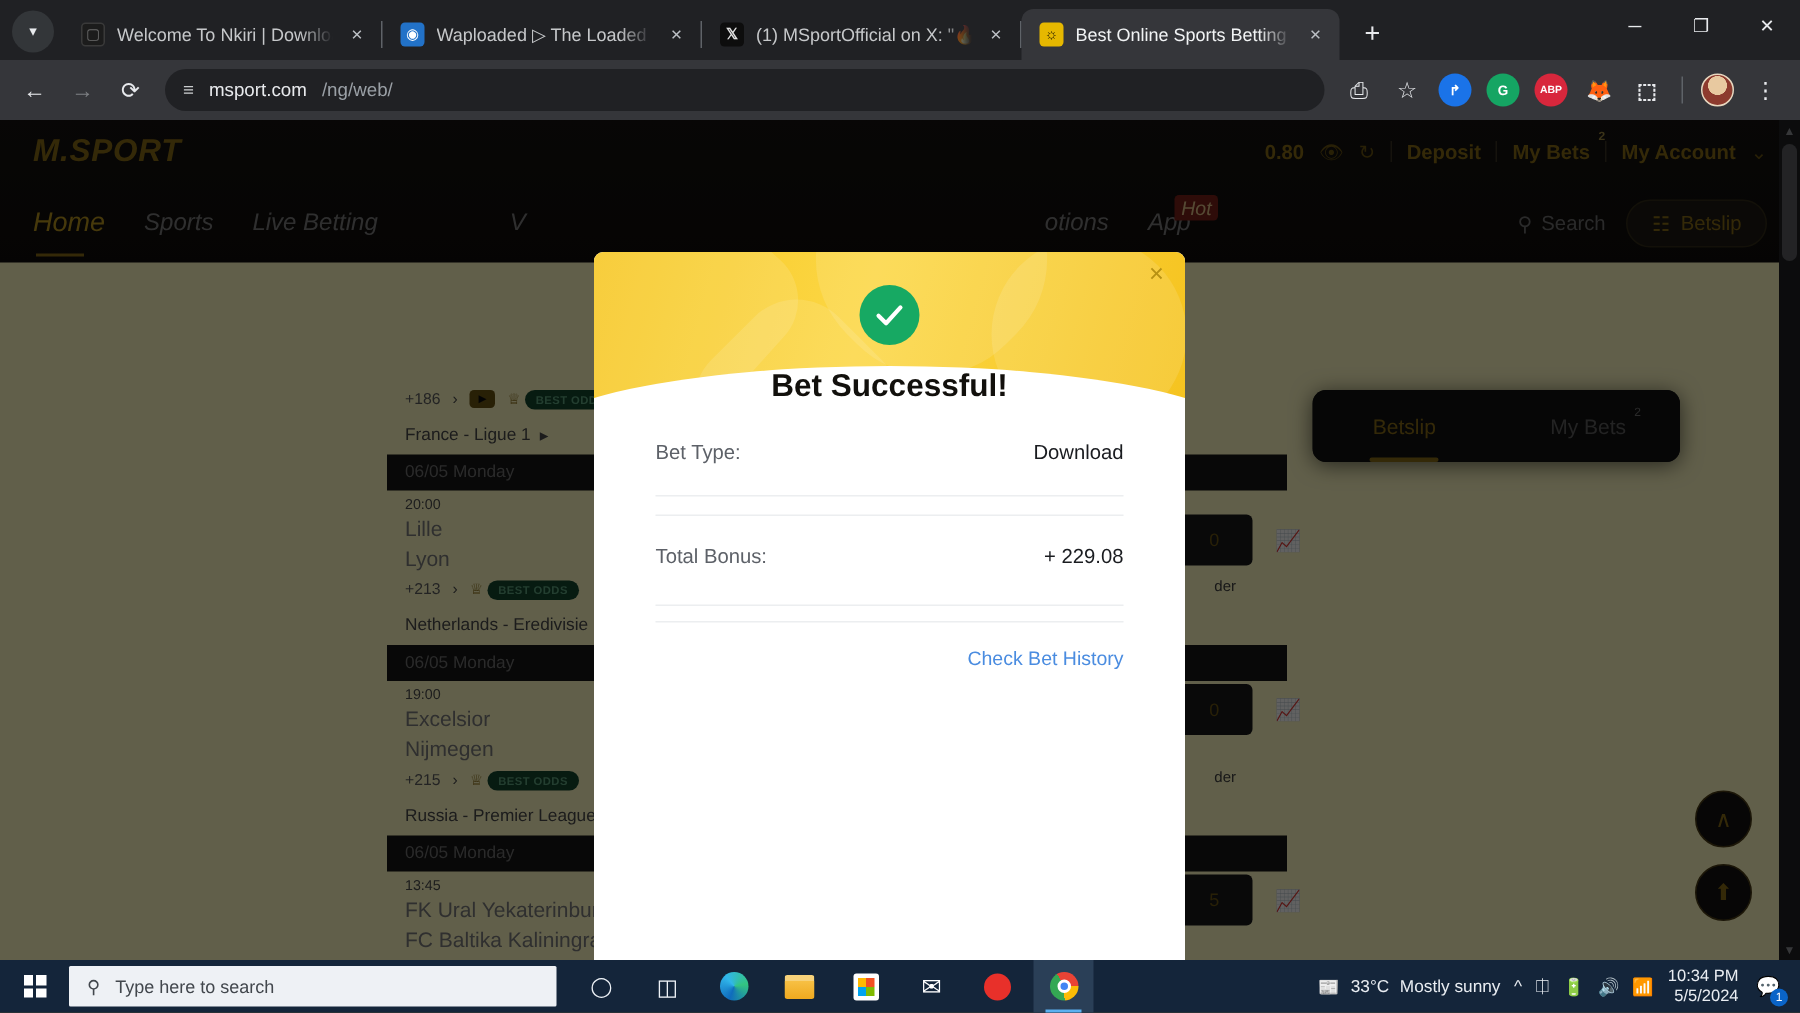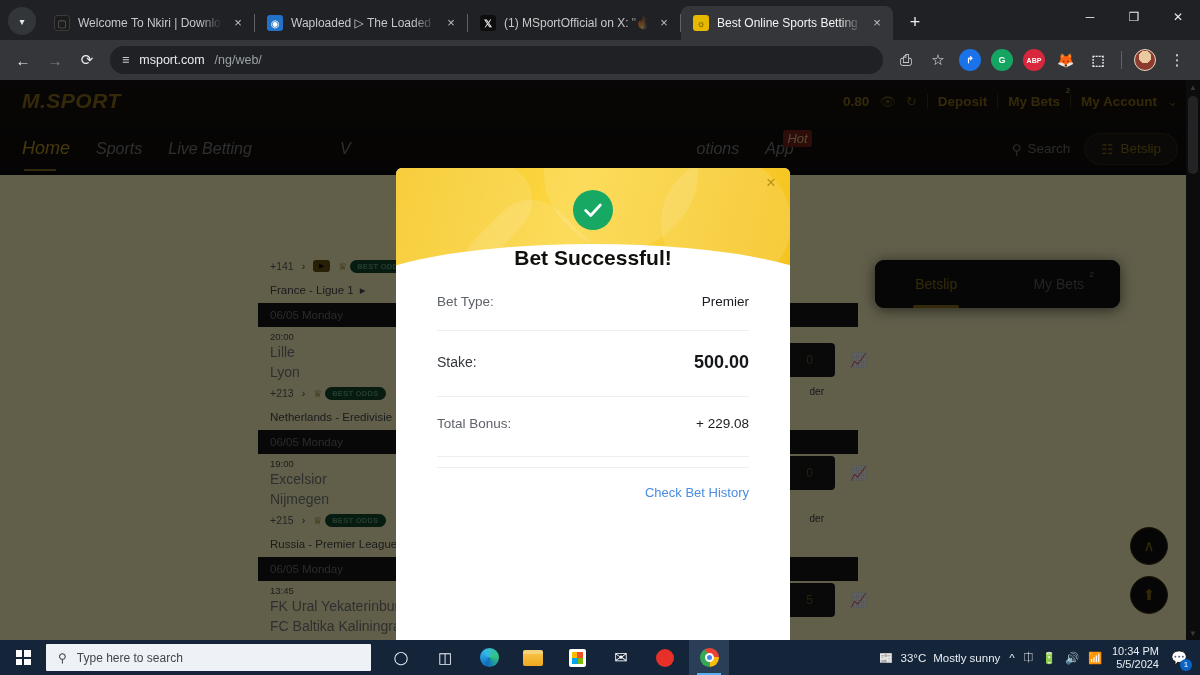--- a/index.html
+++ b/index.html
@@ -276,21 +276,21 @@
             <span>Betslip</span>
           </div>
         </div>
       </div>
     </div>
 
     <div class="match-col">
 
       <div class="mrow" style="position:relative;">
         <div class="meta-row">
-          <span>+141</span>
+          <span>+186</span>
           <span class="arrow">›</span>
           <span class="play-icon">▶</span>
           <span class="best-odds">
             <span class="crown">♕</span>
             <span class="bo-pill">BEST ODDS</span>
           </span>
         </div>
         <div class="league">
           <span>France - Ligue 1</span>
           <span>▸</span>
@@ -392,29 +392,25 @@
               <polyline points="4,12.5 9.5,18 20,6.5"></polyline>
             </svg>
         </div>
         <div class="modal-title">Bet Successful!</div>
         <div class="modal-close">×</div>
       </div>
 
       <div class="modal-body">
         <div class="kv">
           <span class="k">Bet Type:</span>
-          <span class="v">Premier</span>
+          <span class="v">Download</span>
         </div>
 
         <div class="divider" style="margin-top:14px;"></div>
 
-        <div class="kv big">
-          <span class="k">Stake:</span>
-          <span class="v">500.00</span>
-        </div>
 
         <div class="divider" style="margin-top:12px;"></div>
 
         <div class="kv" style="height:34px;">
           <span class="k">Total Bonus:</span>
           <span class="v">+ 229.08</span>
         </div>
 
         <div class="divider" style="margin-top:16px;"></div>
 

